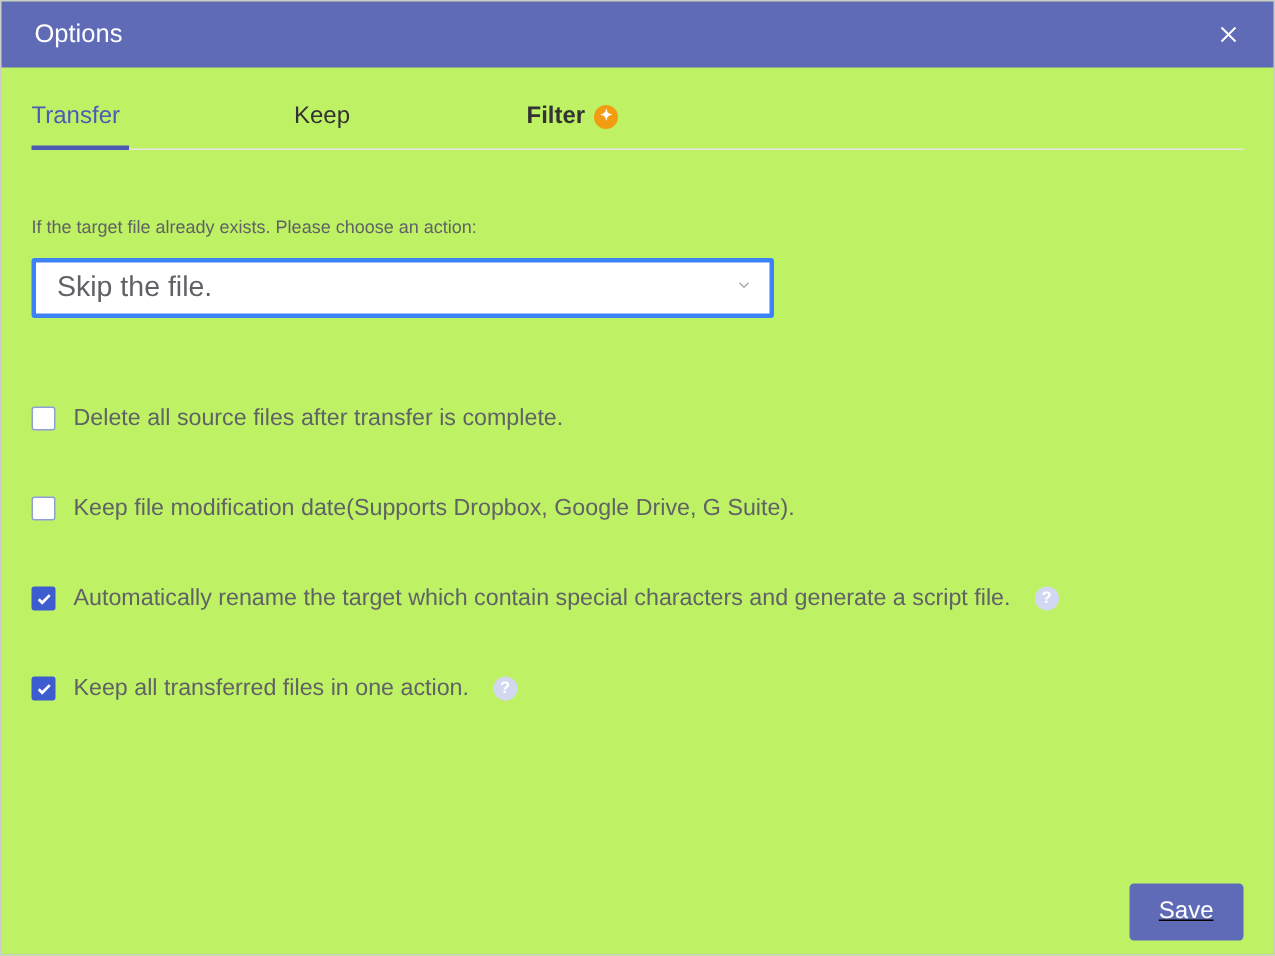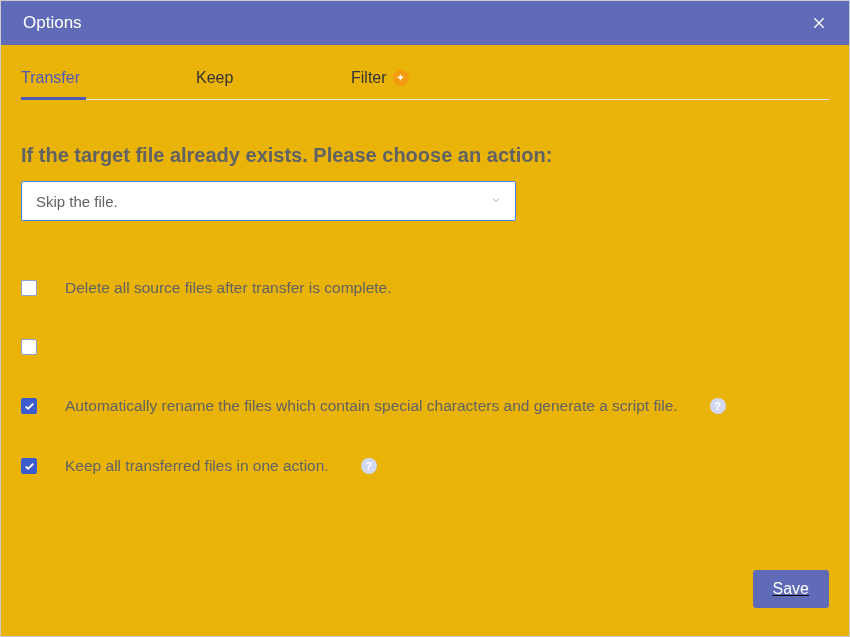--- a/index.html
+++ b/index.html
@@ -11,21 +11,21 @@
       font-family: -apple-system, BlinkMacSystemFont, "Segoe UI", Arial, sans-serif;
       background: #f0f0f0;
       display: flex;
       justify-content: center;
       align-items: center;
       min-height: 100vh;
     }
     .dialog {
       width: 850px;
       height: 637px;
-      background: #eab308;
+      background: #bef264;
       border: 1px solid #ccc;
       display: flex;
       flex-direction: column;
       position: relative;
     }
     .header {
       background: #5f6bb7;
       color: #ffffff;
       height: 44px;
       display: flex;
@@ -66,21 +66,21 @@
       cursor: pointer;
       font-size: 16px;
       color: #333;
       position: relative;
       display: flex;
       align-items: center;
       gap: 6px;
     }
     .tab:nth-child(1) { width: 175px; }
     .tab:nth-child(2) { width: 155px; }
-    .tab:nth-child(3) { width: auto; }
+    .tab:nth-child(3) { width: auto; font-weight: bold; }
     .tab.active {
       color: #4f5ab5;
     }
     .tab.active::after {
       content: "";
       position: absolute;
       left: 0;
       bottom: -1px;
       width: 65px;
       height: 3px;
@@ -95,36 +95,35 @@
       align-items: center;
       justify-content: center;
       color: #fff;
       font-size: 10px;
       line-height: 1;
     }
     .section {
       padding-top: 44px;
     }
     .prompt-label {
-      font-size: 20px;
+      font-size: 12px;
       color: #606266;
       margin-bottom: 14px;
-      font-weight: bold;
     }
     .select-wrap {
       position: relative;
       width: 495px;
     }
     .select {
       width: 100%;
       height: 40px;
-      border: 1px solid #3b82f6;
+      border: 3px solid #3b82f6;
       border-radius: 2px;
       padding: 0 36px 0 14px;
-      font-size: 15px;
+      font-size: 19px;
       color: #606266;
       background: #ffffff;
       appearance: none;
       cursor: pointer;
       display: flex;
       align-items: center;
     }
     .select-caret {
       position: absolute;
       right: 14px;
@@ -132,21 +131,21 @@
       transform: translateY(-50%);
       color: #a8abb2;
       pointer-events: none;
     }
     .options-list {
       margin-top: 58px;
     }
     .option-row {
       display: flex;
       align-items: center;
-      gap: 28px;
+      gap: 12px;
       margin-bottom: 42px;
     }
     .checkbox {
       width: 16px;
       height: 16px;
       border: 1.5px solid #8fa0d8;
       border-radius: 2px;
       background: #ffffff;
       cursor: pointer;
       display: flex;
@@ -176,21 +175,21 @@
       font-size: 11px;
       display: inline-flex;
       align-items: center;
       justify-content: center;
       margin-left: 4px;
       cursor: pointer;
       font-weight: bold;
     }
     .footer {
       margin-top: auto;
-      padding: 0 20px 28px 20px;
+      padding: 0 20px 9px 20px;
       display: flex;
       justify-content: flex-end;
       text-decoration: underline;
     }
     .save-btn {
       background: #5f6bb7;
       color: #ffffff;
       border: none;
       padding: 10px 20px;
       font-size: 16px;
@@ -242,29 +241,30 @@
 
       <div class="options-list">
 
         <div class="option-row">
           <div class="checkbox"></div>
           <span class="option-label">Delete all source files after transfer is complete.</span>
         </div>
 
         <div class="option-row">
           <div class="checkbox"></div>
+          <span class="option-label">Keep file modification date(Supports Dropbox, Google Drive, G Suite).</span>
         </div>
 
         <div class="option-row">
           <div class="checkbox checked">
             <svg viewBox="0 0 24 24" fill="none" stroke="currentColor" stroke-width="4">
               <polyline points="4 12 9 17 20 6"></polyline>
             </svg>
           </div>
-          <span class="option-label">Automatically rename the files which contain special characters and generate a script file.</span>
+          <span class="option-label">Automatically rename the target which contain special characters and generate a script file.</span>
           <span class="help-icon">?</span>
         </div>
 
         <div class="option-row">
           <div class="checkbox checked">
             <svg viewBox="0 0 24 24" fill="none" stroke="currentColor" stroke-width="4">
               <polyline points="4 12 9 17 20 6"></polyline>
             </svg>
           </div>
           <span class="option-label">Keep all transferred files in one action.</span>

